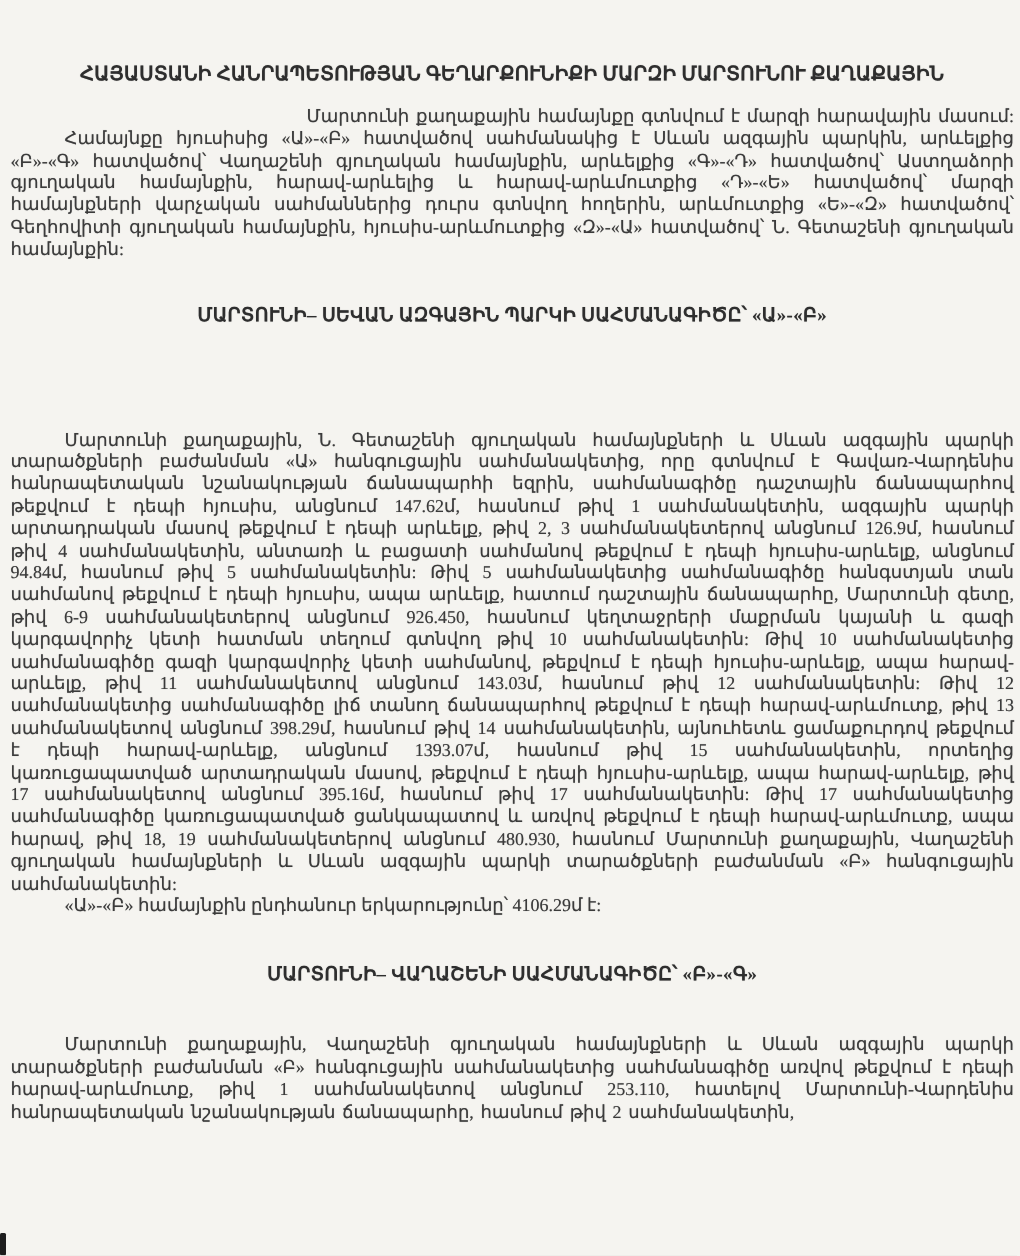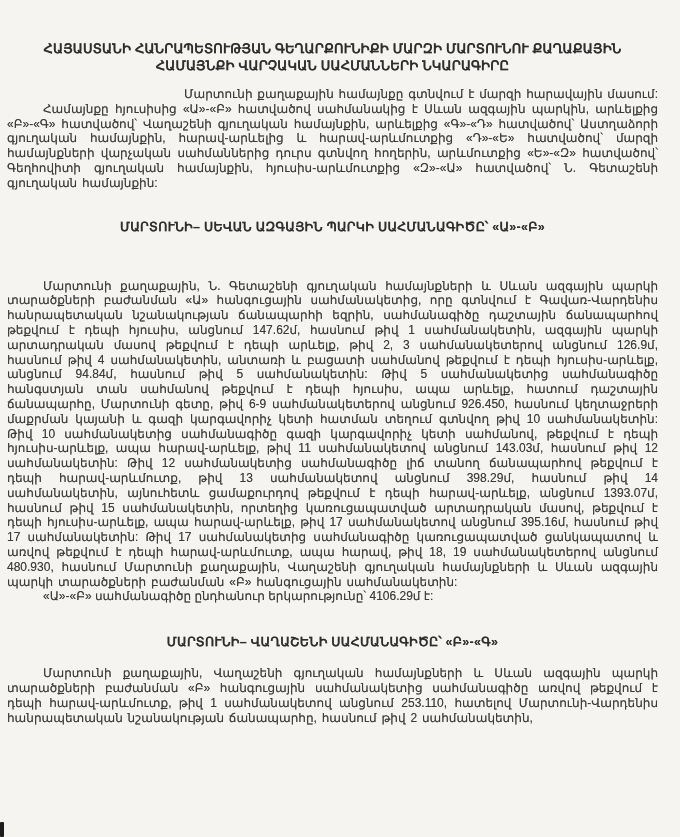--- a/index.html
+++ b/index.html
@@ -7,24 +7,24 @@
     padding: 0;
     background: #e9e9e6;
   }
   .scan-page {
     position: relative;
     width: 680px;
     height: 837px;
     margin: 0;
     background: #f5f4f0;
     overflow: hidden;
-    font-family: Liberation Sans, sans-serif;
+    font-family: Liberation Serif, serif;
     color: #3b3b3b;
     box-sizing: border-box;
-    padding: 40px 22px 0 7px;
+    padding: 40px 4px 0 7px;
     text-shadow: 0 0 0.5px rgba(60,60,60,0.55);
   }
   .doc-title {
     text-align: center;
     font-weight: bold;
     font-size: 13px;
     line-height: 17px;
     color: #2e2e2e;
     letter-spacing: 0.2px;
     margin-bottom: 13px;
@@ -41,23 +41,23 @@
     text-align: justify;
     text-justify: inter-word;
   }
   h2.section-heading {
     text-align: center;
     font-weight: bold;
     font-size: 12.5px;
     line-height: 16px;
     color: #2e2e2e;
     letter-spacing: 0.3px;
-    margin: 28px 0 44px 0;
+    margin: 28px 0 68px 0;
   }
-  h2.second { margin: 30px 0 16px 0; }
+  h2.second { margin: 30px 0 32px 0; }
   p.length-line {
     margin: 0;
     text-indent: 36px;
     font-size: 12px;
     line-height: 14.8px;
   }
   .artifact {
     position: absolute;
     left: 0;
     bottom: 0;
@@ -67,33 +67,32 @@
     border-radius: 1px;
   }
 </style>
 </head>
 <body>
 
 <div class="scan-page">
 
   <div class="doc-title">
     <div>ՀԱՅԱՍՏԱՆԻ ՀԱՆՐԱՊԵՏՈՒԹՅԱՆ ԳԵՂԱՐՔՈՒՆԻՔԻ ՄԱՐԶԻ ՄԱՐՏՈՒՆՈՒ ՔԱՂԱՔԱՅԻՆ</div>
-    <div>ՀԱՄԱՅՆՔԻ ՎԱՐՉԱԿԱՆ ՍԱՀՄԱՆՆԵՐԻ ՆԿԱՐԱԳԻՐԸ</div>
   </div>
 
   <p class="body indent">Մարտունի քաղաքային համայնքը գտնվում է մարզի հարավային մասում:</p>
 
 
   <p class="body indent just">Համայնքը հյուսիսից «Ա»-«Բ» հատվածով սահմանակից է Սևան ազգային պարկին, արևելքից «Բ»-«Գ» հատվածով՝ Վաղաշենի գյուղական համայնքին, արևելքից «Գ»-«Դ» հատվածով՝ Աստղաձորի գյուղական համայնքին, հարավ-արևելից և հարավ-արևմուտքից «Դ»-«Ե» հատվածով՝ մարզի համայնքների վարչական սահմաններից դուրս գտնվող հողերին, արևմուտքից «Ե»-«Զ» հատվածով՝ Գեղհովիտի գյուղական համայնքին, հյուսիս-արևմուտքից «Զ»-«Ա» հատվածով՝ Ն. Գետաշենի գյուղական համայնքին:</p>
 
   <h2 class="section-heading">ՄԱՐՏՈՒՆԻ– ՍԵՎԱՆ ԱԶԳԱՅԻՆ ՊԱՐԿԻ ՍԱՀՄԱՆԱԳԻԾԸ՝ «Ա»-«Բ»</h2>
 
   <p class="body indent just">Մարտունի քաղաքային, Ն. Գետաշենի գյուղական համայնքների և Սևան ազգային պարկի տարածքների բաժանման «Ա» հանգուցային սահմանակետից, որը գտնվում է Գավառ-Վարդենիս հանրապետական նշանակության ճանապարհի եզրին, սահմանագիծը դաշտային ճանապարհով թեքվում է դեպի հյուսիս, անցնում 147.62մ, հասնում թիվ 1 սահմանակետին, ազգային պարկի արտադրական մասով թեքվում է դեպի արևելք, թիվ 2, 3 սահմանակետերով անցնում 126.9մ, հասնում թիվ 4 սահմանակետին, անտառի և բացատի սահմանով թեքվում է դեպի հյուսիս-արևելք, անցնում 94.84մ, հասնում թիվ 5 սահմանակետին: Թիվ 5 սահմանակետից սահմանագիծը հանգստյան տան սահմանով թեքվում է դեպի հյուսիս, ապա արևելք, հատում դաշտային ճանապարհը, Մարտունի գետը, թիվ 6-9 սահմանակետերով անցնում 926.450, հասնում կեղտաջրերի մաքրման կայանի և գազի կարգավորիչ կետի հատման տեղում գտնվող թիվ 10 սահմանակետին: Թիվ 10 սահմանակետից սահմանագիծը գազի կարգավորիչ կետի սահմանով, թեքվում է դեպի հյուսիս-արևելք, ապա հարավ-արևելք, թիվ 11 սահմանակետով անցնում 143.03մ, հասնում թիվ 12 սահմանակետին: Թիվ 12 սահմանակետից սահմանագիծը լիճ տանող ճանապարհով թեքվում է դեպի հարավ-արևմուտք, թիվ 13 սահմանակետով անցնում 398.29մ, հասնում թիվ 14 սահմանակետին, այնուհետև ցամաքուրդով թեքվում է դեպի հարավ-արևելք, անցնում 1393.07մ, հասնում թիվ 15 սահմանակետին, որտեղից կառուցապատված արտադրական մասով, թեքվում է դեպի հյուսիս-արևելք, ապա հարավ-արևելք, թիվ 17 սահմանակետով անցնում 395.16մ, հասնում թիվ 17 սահմանակետին: Թիվ 17 սահմանակետից սահմանագիծը կառուցապատված ցանկապատով և առվով թեքվում է դեպի հարավ-արևմուտք, ապա հարավ, թիվ 18, 19 սահմանակետերով անցնում 480.930, հասնում Մարտունի քաղաքային, Վաղաշենի գյուղական համայնքների և Սևան ազգային պարկի տարածքների բաժանման «Բ» հանգուցային սահմանակետին:</p>
 
-  <p class="length-line">«Ա»-«Բ» սահմանագիծը ընդհանուր երկարությունը՝ 4106.29մ է:</p>
+  <p class="length-line">«Ա»-«Բ» համայնքին ընդհանուր երկարությունը՝ 4106.29մ է:</p>
 
   <h2 class="section-heading second">ՄԱՐՏՈՒՆԻ– ՎԱՂԱՇԵՆԻ ՍԱՀՄԱՆԱԳԻԾԸ՝ «Բ»-«Գ»</h2>
 
   <p class="body indent just">Մարտունի քաղաքային, Վաղաշենի գյուղական համայնքների և Սևան ազգային պարկի տարածքների բաժանման «Բ» հանգուցային սահմանակետից սահմանագիծը առվով թեքվում է դեպի հարավ-արևմուտք, թիվ 1 սահմանակետով անցնում 253.110, հատելով Մարտունի-Վարդենիս հանրապետական նշանակության ճանապարհը, հասնում թիվ 2 սահմանակետին,</p>
 
   <div class="artifact"></div>
 
 </div>
 
 </body></html>

